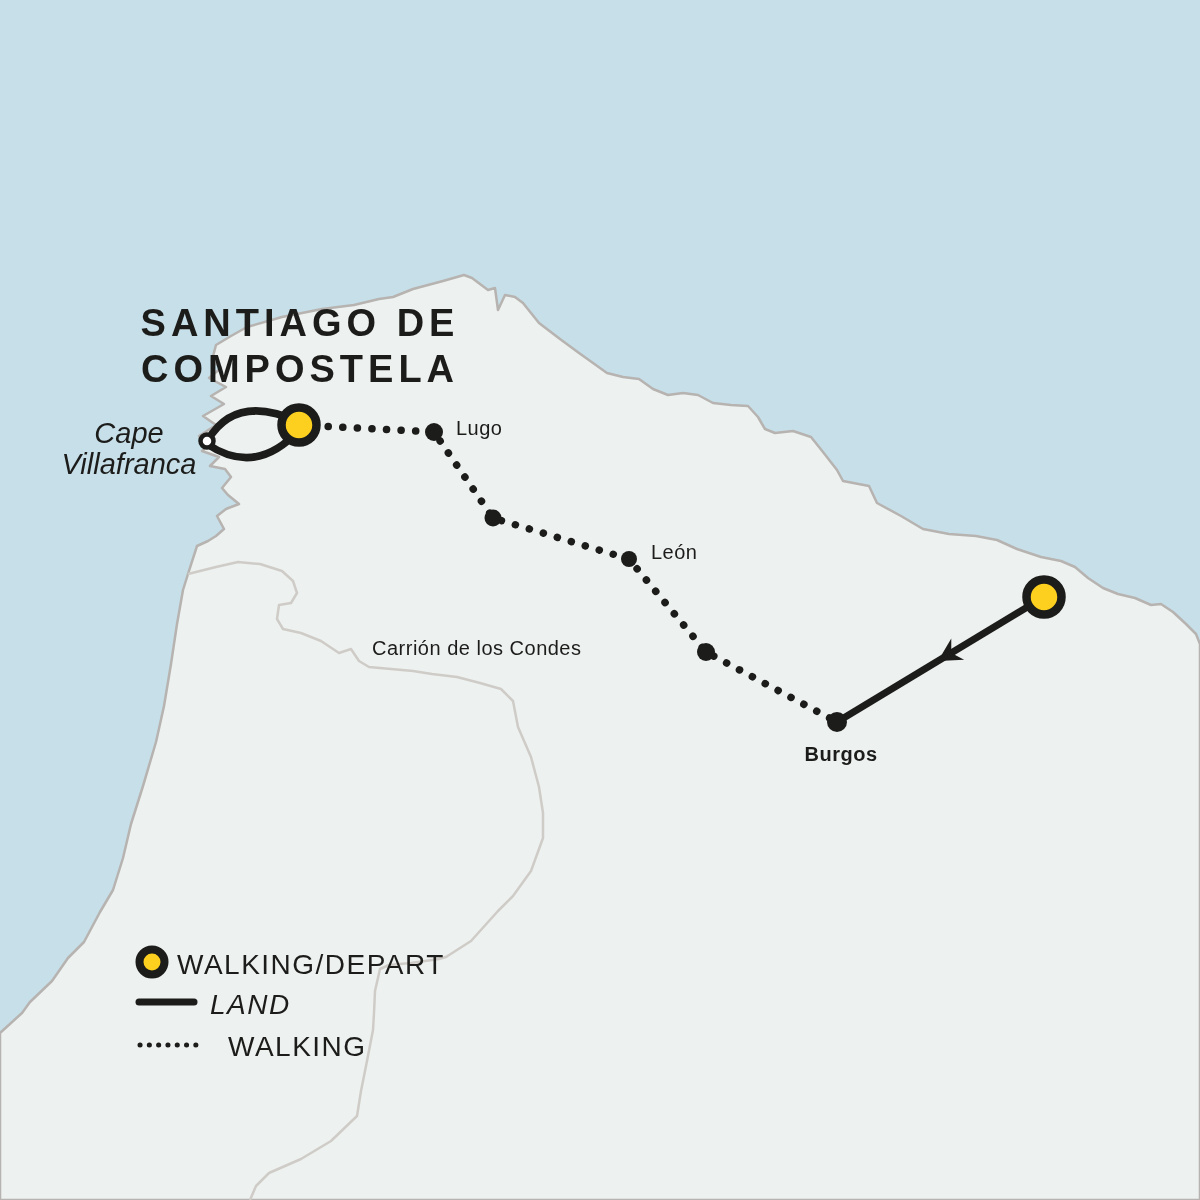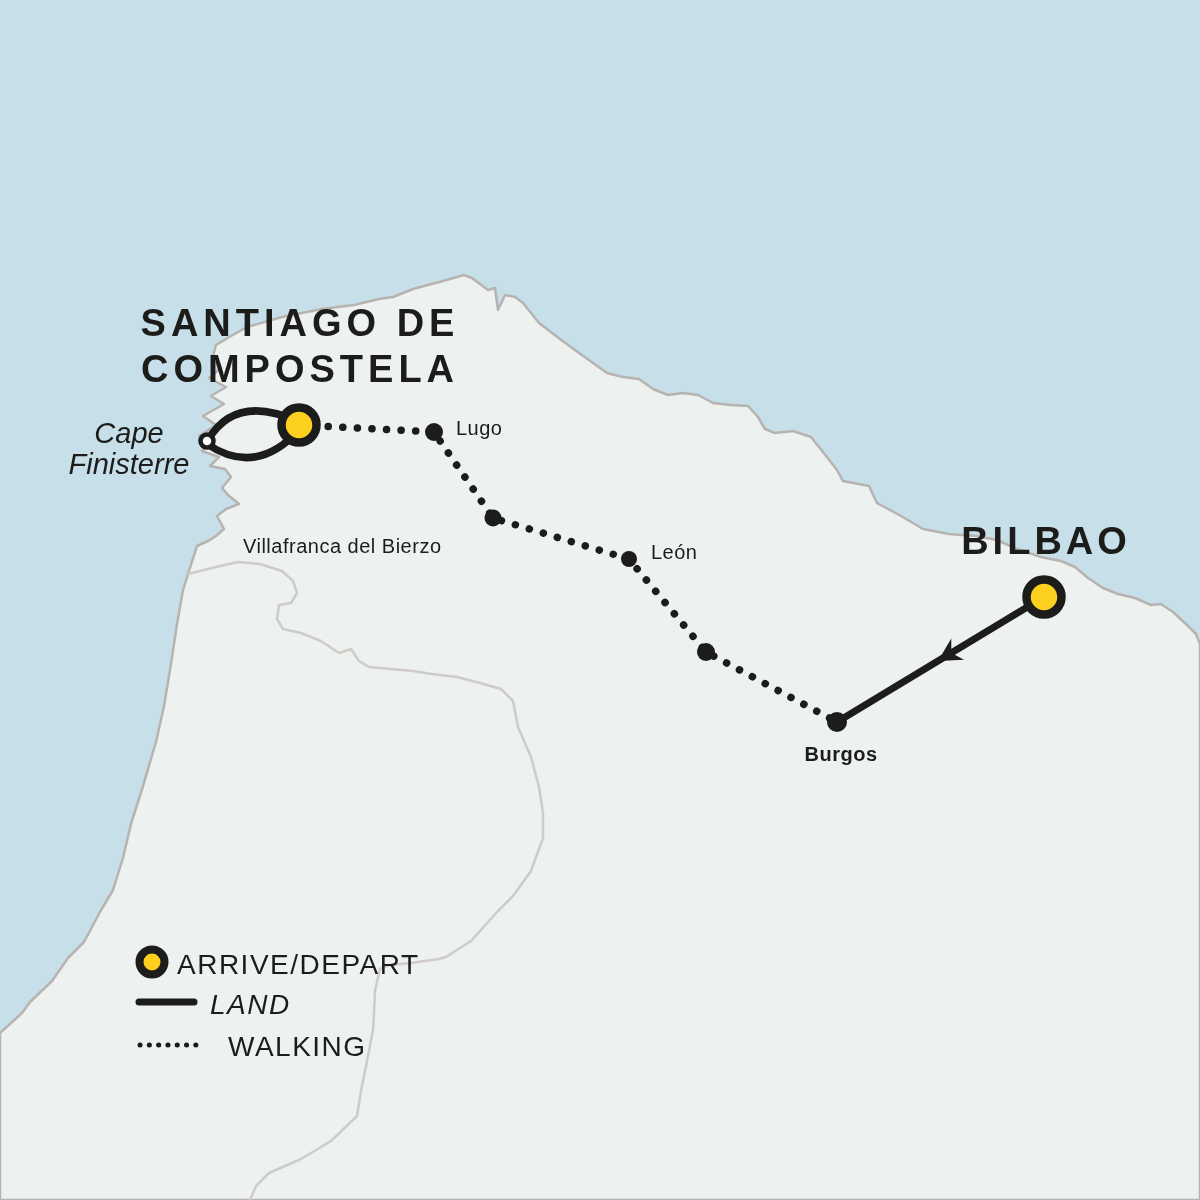--- a/index.html
+++ b/index.html
@@ -90,33 +90,32 @@
     <line x1="140" y1="1045" x2="198" y2="1045" stroke="#1c1c1a" stroke-width="5" stroke-linecap="round" stroke-dasharray="0.1 9.2"></line>
   </svg>
 
   <div class="map-label city-major" id="santiago-label">
     <div>SANTIAGO DE</div>
     <div>COMPOSTELA</div>
   </div>
 
   <div class="map-label city-italic" id="cape-label">
     <div>Cape</div>
-    <div>Finisterre</div>
+    <div>Villafranca</div>
   </div>
 
   <div class="map-label city-minor" id="lugo-label">Lugo</div>
 
-  <div class="map-label city-minor" id="villafranca-label">Villafranca del Bierzo</div>
 
   <div class="map-label city-minor" id="leon-label">León</div>
 
+  <div class="map-label city-minor" id="carrion-label">Carrión de los Condes</div>
 
   <div class="map-label city-minor centered" id="burgos-label">Burgos</div>
 
-  <div class="map-label city-major" id="bilbao-label">BILBAO</div>
 
-  <div class="map-label legend-label" id="legend-arrive-label">ARRIVE/DEPART</div>
+  <div class="map-label legend-label" id="legend-arrive-label">WALKING/DEPART</div>
 
   <div class="map-label legend-label" id="legend-land-label">LAND</div>
 
   <div class="map-label legend-label" id="legend-walking-label">WALKING</div>
 
 </div>
 
 </body></html>

